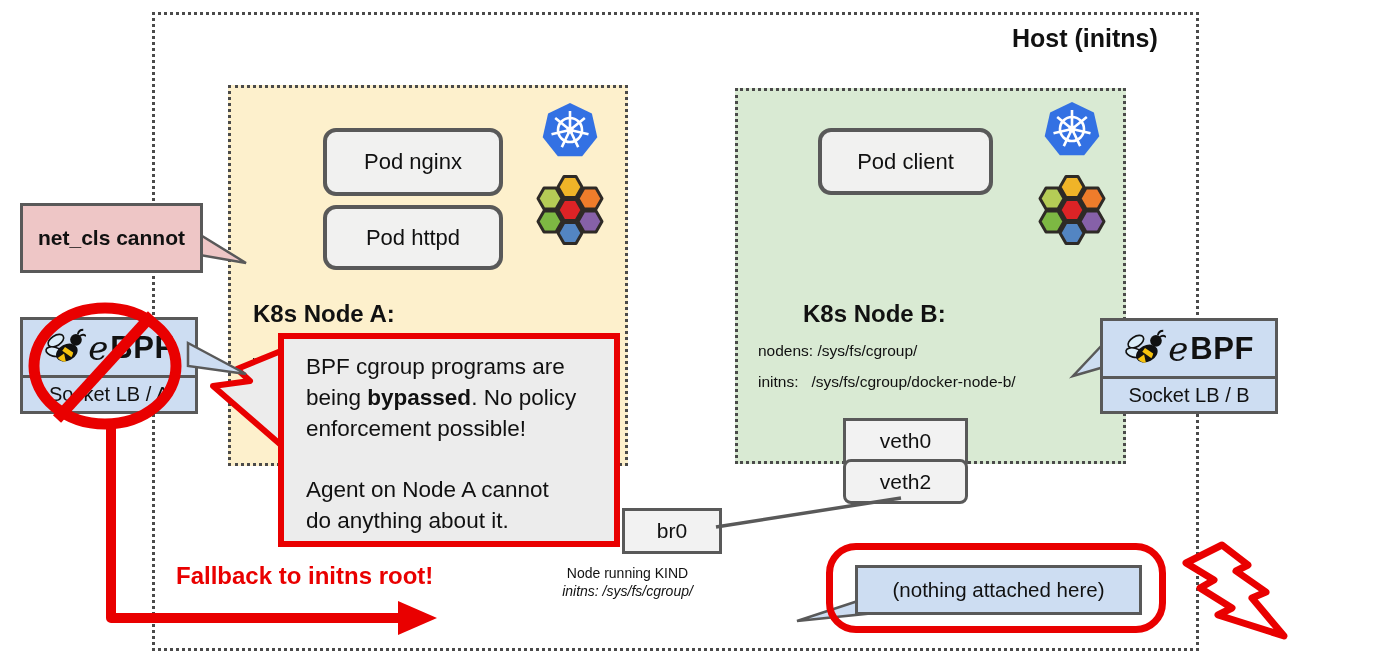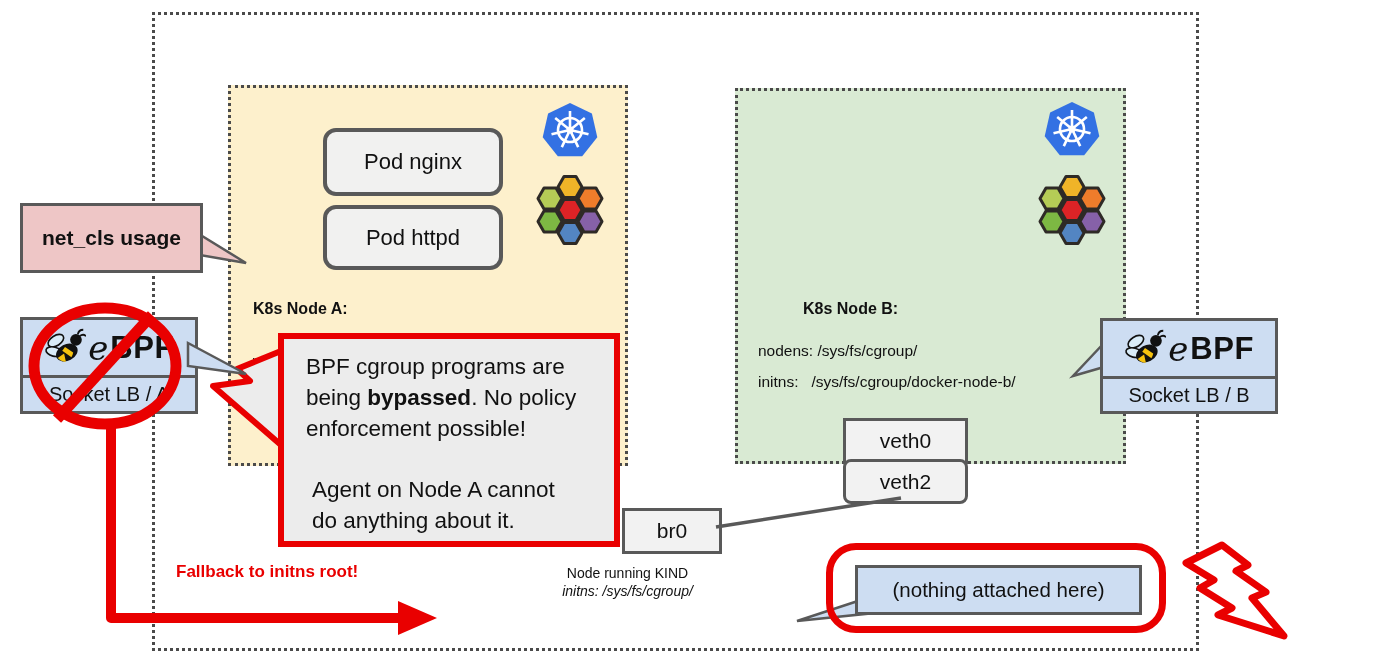--- a/index.html
+++ b/index.html
@@ -21,21 +21,21 @@
           border:3px dotted #4a4a4a;z-index:1;}
   #node-b{left:735px;top:88px;width:385px;height:370px;background:var(--green);
           border:3px dotted #4a4a4a;z-index:1;}
 
   .podbox{background:var(--boxbg);border:4px solid var(--gray);border-radius:13px;
           display:flex;align-items:center;justify-content:center;font-size:22px;z-index:2;}
   #pod-nginx{left:323px;top:128px;width:172px;height:60px;}
   #pod-httpd{left:323px;top:205px;width:172px;height:57px;}
   #pod-client{left:818px;top:128px;width:167px;height:59px;}
 
-  .node-title{font-size:16px;font-weight:bold;z-index:2;}
+  .node-title{font-size:24px;font-weight:bold;z-index:2;}
   #node-a-title{left:253px;top:300px;}
   #node-b-title{left:758px;top:300px;margin-left:45px;}
   .pathline{font-size:15.5px;z-index:2;white-space:pre;}
   #node-a-path{left:252px;top:352px;}
   #node-b-path1{left:758px;top:342px;}
   #node-b-path2{left:758px;top:365px;margin-top:8px;}
 
   
   .ifbox{background:#f2f2f2;border:3px solid var(--gray);display:flex;align-items:center;
          justify-content:center;font-size:21px;z-index:3;}
@@ -56,49 +56,51 @@
   
   #netcls{left:20px;top:203px;width:177px;height:64px;background:var(--pink);
           border:3px solid var(--gray);display:flex;align-items:center;justify-content:center;
           font-size:21px;font-weight:bold;z-index:5;}
 
   
   #bypass{left:278px;top:333px;width:342px;height:214px;background:var(--calloutbg);
           border:6px solid var(--red);z-index:7;box-sizing:border-box;
           padding:12px 0 0 22px;font-size:22.5px;line-height:1.38;}
   #bypass p{margin:0;width:272px;}
-  #bypass p + p{margin-top:30px;margin-left:6px;}
-
-  
-  #fallback{left:176px;top:562px;font-size:17px;font-weight:bold;color:var(--red);z-index:2;}
+  #bypass p + p{margin-top:30px;}
+
+  
+  #fallback{left:176px;top:562px;font-size:24px;font-weight:bold;color:var(--red);z-index:2;}
   #kind-label{left:535px;top:564px;width:185px;text-align:center;font-size:14px;z-index:2;line-height:1.3;}
   #kind-label .it{font-style:italic;}
 
   
   #nothing{left:855px;top:565px;width:287px;height:50px;background:var(--blue);
            border:3px solid var(--gray);display:flex;align-items:center;justify-content:center;
            font-size:20.5px;z-index:5;box-sizing:border-box;}
   #redrect{left:826px;top:543px;width:340px;height:90px;border:7px solid var(--red);
            border-radius:30px;z-index:8;box-sizing:border-box;}
 
   .z4{z-index:4;} .z6{z-index:6;} .z9{z-index:9;}
   .icon{position:absolute;z-index:2;}
 </style>
 </head>
 <body>
 
 <div id="stage">
 
   <div class="abs" id="host"></div>
+  <div class="abs" id="host-label">Host (initns)</div>
 
   <div class="abs" id="node-a"></div>
   <div class="abs" id="node-b"></div>
 
   <div class="abs podbox" id="pod-httpd">Pod httpd</div>
   <div class="abs podbox" id="pod-nginx">Pod nginx</div>
+  <div class="abs podbox" id="pod-client">Pod client</div>
 
   <div class="abs node-title" id="node-a-title">K8s Node A:</div>
   <div class="abs pathline" id="node-a-path">nodens: /sys/fs/cgroup/</div>
   <div class="abs node-title" id="node-b-title">K8s Node B:</div>
   <div class="abs pathline" id="node-b-path1">nodens: /sys/fs/cgroup/</div>
   <div class="abs pathline" id="node-b-path2">initns:   /sys/fs/cgroup/docker-node-b/</div>
 
   <svg class="icon" style="left:540px;top:101px" width="60" height="60" viewBox="0 0 60 60">
     <polygon points="30,2 51.9,12.5 57.3,36.2 42.2,55.2 17.8,55.2 2.7,36.2 8.1,12.5" fill="#3371e3"></polygon>
     <circle cx="30" cy="29" r="12" fill="none" stroke="#fff" stroke-width="2.6"></circle>
@@ -189,21 +191,21 @@
         <path d="M20,24 l10,7 a13 13 0 0 0 2,-5 l-9,-6 z" fill="#f6c20e"></path>
         <circle cx="35" cy="12" r="6.4" fill="#111"></circle>
         <path d="M37,6 q1,-5 6,-5 M39,8 q4,-3 7,0" fill="none" stroke="#111" stroke-width="2"></path>
       </svg>
       <span class="ebpf-e">e</span>
         <span class="ebpf-bpf">BPF</span>
     </div>
     <div class="ebpf-label-row">Socket LB / B</div>
   </div>
 
-  <div class="abs" id="netcls">net_cls usage</div>
+  <div class="abs" id="netcls">net_cls cannot</div>
 
   <svg class="overlay z6">
     <polygon points="281,351 237,369 250,381 213,386 281,445" fill="#ececec" stroke="#e90000" stroke-width="6" stroke-linejoin="round"></polygon>
     <polygon points="188,343 246,374 188,366" fill="#cdddf2" stroke="#595959" stroke-width="2.5"></polygon>
   </svg>
 
   <div class="abs" id="bypass">
     <p><span>BPF cgroup programs are being </span><b>bypassed</b><span>. No policy enforcement possible!</span></p>
     <p>Agent on Node A cannot do anything about it.</p>
   </div>

